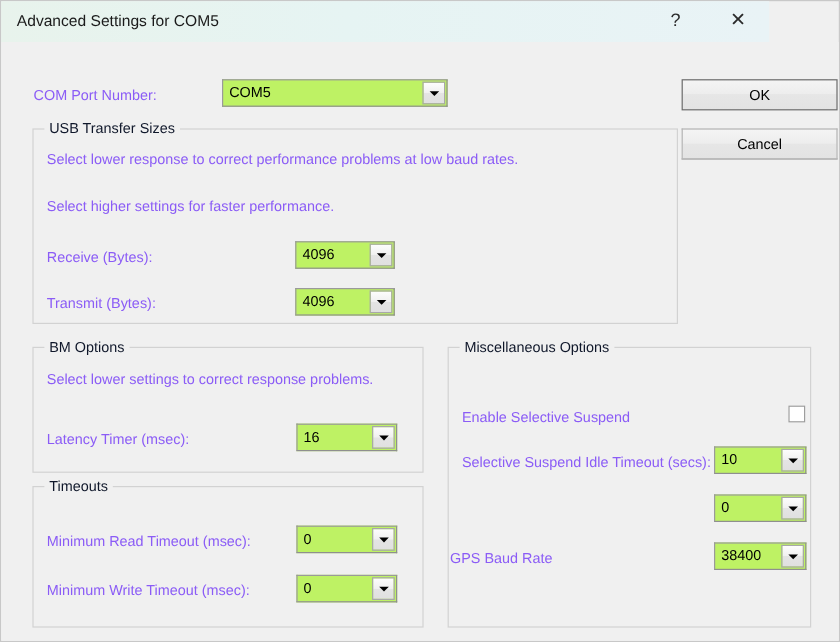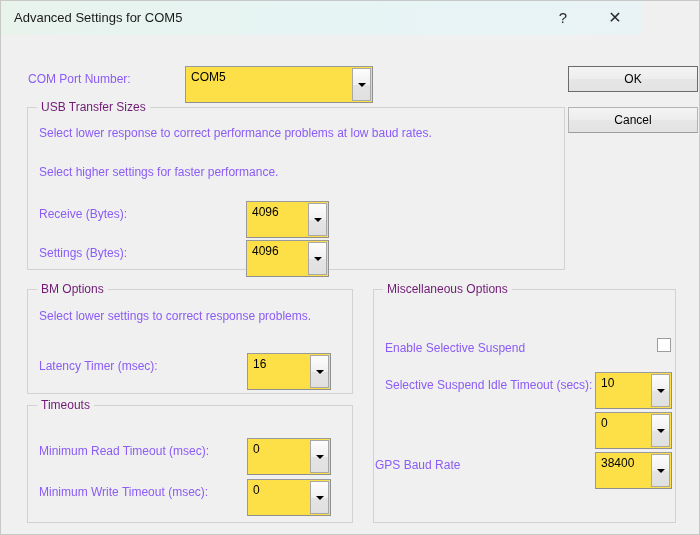--- a/index.html
+++ b/index.html
@@ -80,39 +80,39 @@
     box-sizing: border-box;
     background: transparent;
   }
   .group-title {
     position: absolute;
     top: -8px;
     left: 9px;
     background: #f0f0f0;
     padding: 0 4px;
     font-size: 12px;
-    color: #701a75;
+    color: #0f172a;
     white-space: nowrap;
   }
 
   
   .lbl {
     position: absolute;
     font-size: 12px;
     color: #8b5cf6;
     white-space: nowrap;
     line-height: 14px;
   }
 
   
   .combo {
     position: absolute;
     box-sizing: border-box;
-    height: 37px;
-    background: #fde047;
+    height: 23px;
+    background: #bef264;
     border: 1px solid #8f8f8f;
     border-top-color: #9a9a9a;
     border-left-color: #9a9a9a;
   }
   .combo .cval {
     position: absolute;
     left: 5px;
     top: 3px;
     font-size: 12px;
     color: #000;
@@ -209,21 +209,21 @@
       <div class="lbl" style="left:11px; top:57px;">Select higher settings for faster performance.</div>
 
       <div class="lbl" style="left:11px; top:99px;">Receive (Bytes):</div>
       <div class="combo" style="left:218px; top:93px; width:83px;">
         <div class="cval">4096</div>
         <div class="cbtn">
           <div class="arrow"></div>
         </div>
       </div>
 
-      <div class="lbl" style="left:11px; top:138px;">Settings (Bytes):</div>
+      <div class="lbl" style="left:11px; top:138px;">Transmit (Bytes):</div>
       <div class="combo" style="left:218px; top:132px; width:83px;">
         <div class="cval">4096</div>
         <div class="cbtn">
           <div class="arrow"></div>
         </div>
       </div>
     </div>
 
     <div class="groupbox" style="left:26px; top:254px; width:326px; height:105px;">
       <div class="group-title">BM Options</div>

